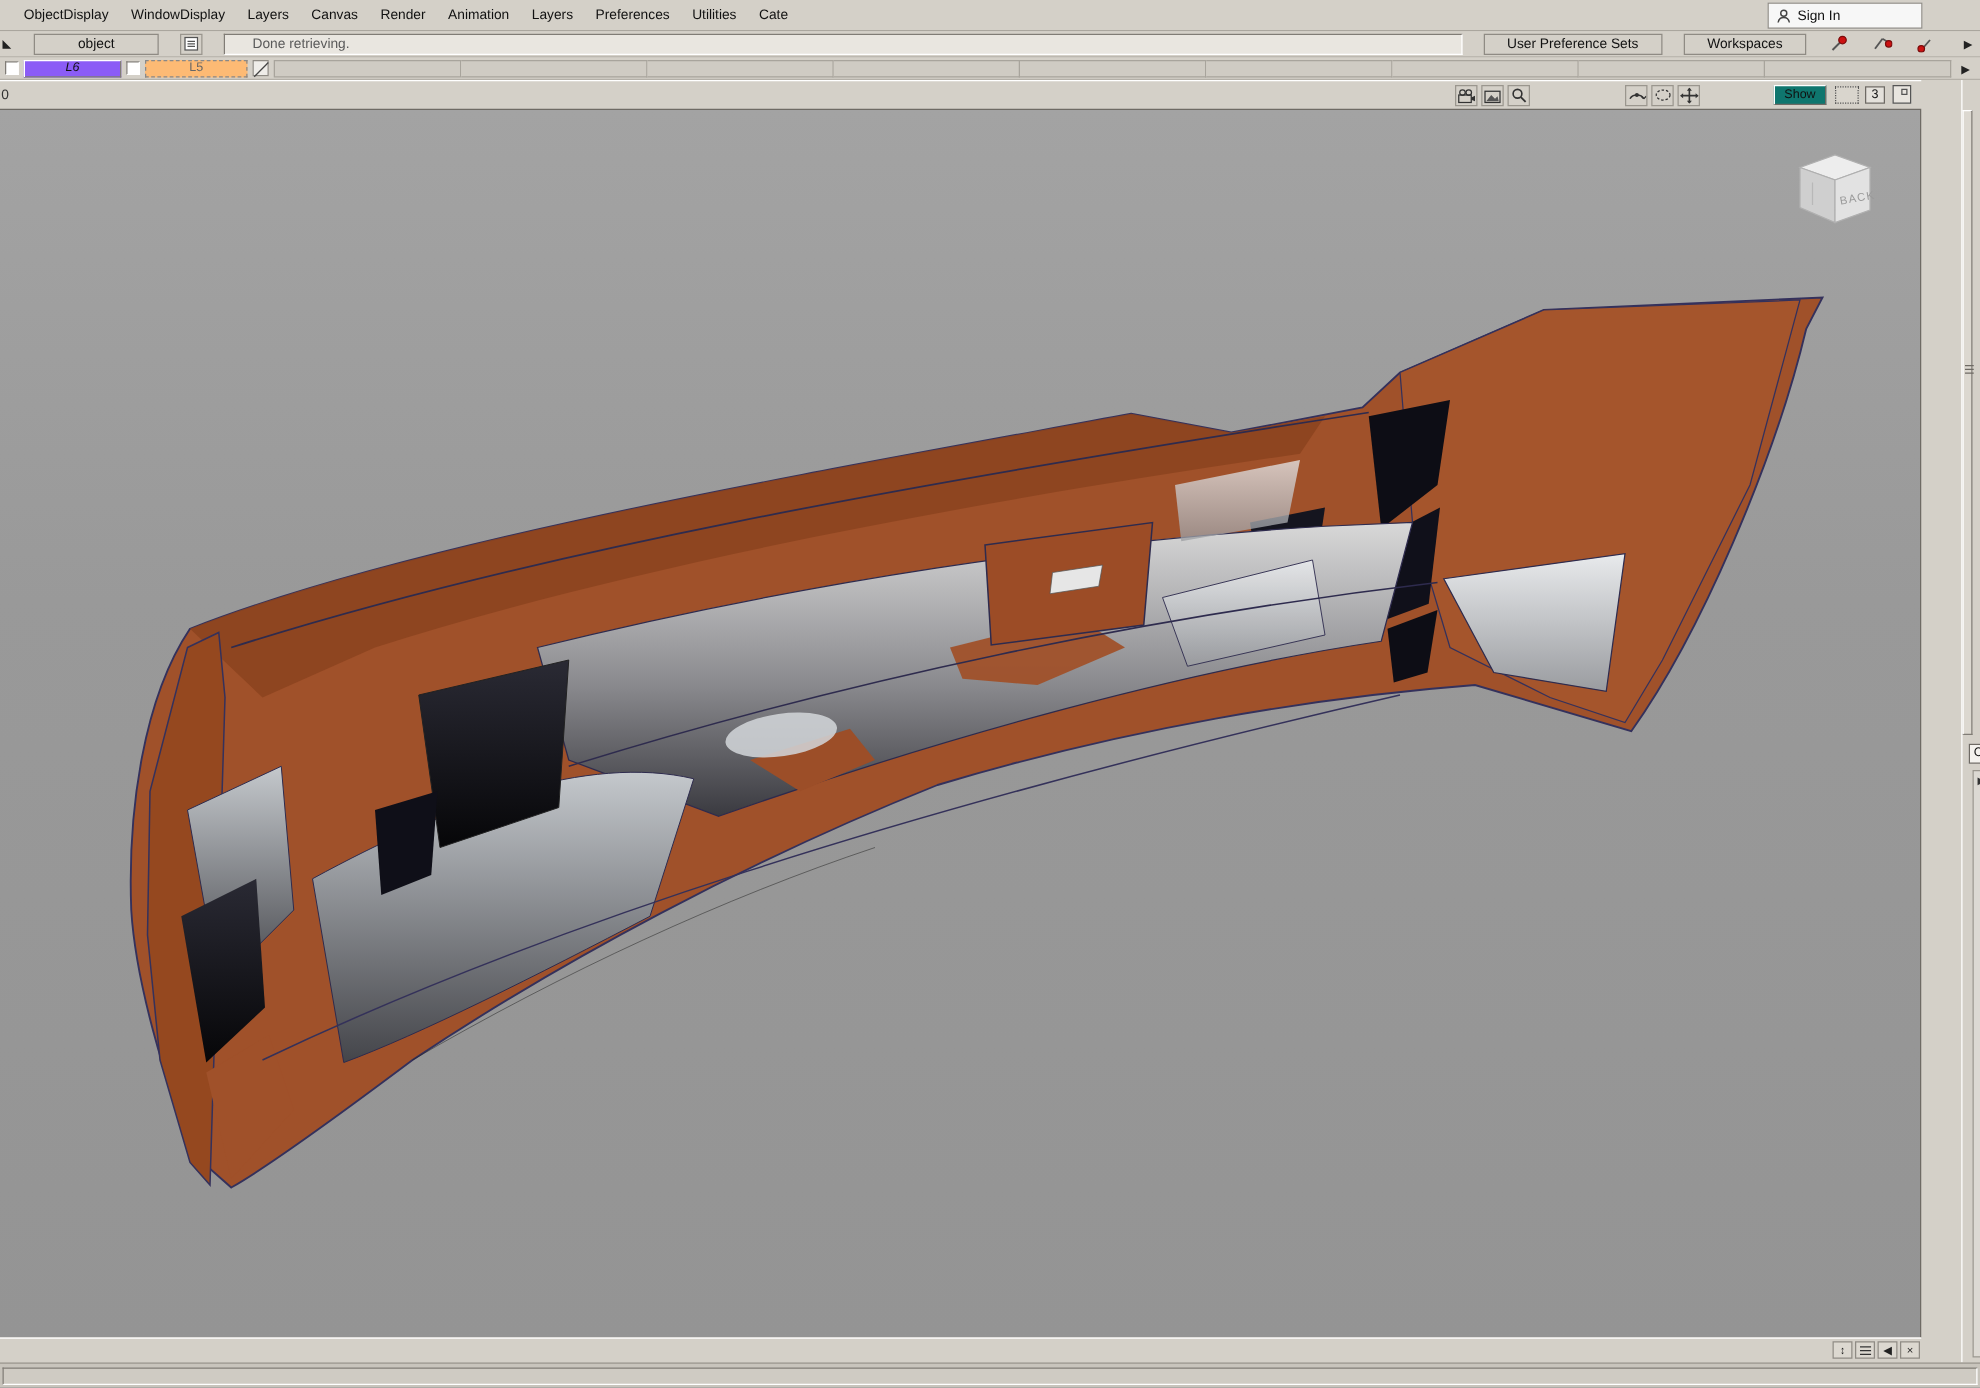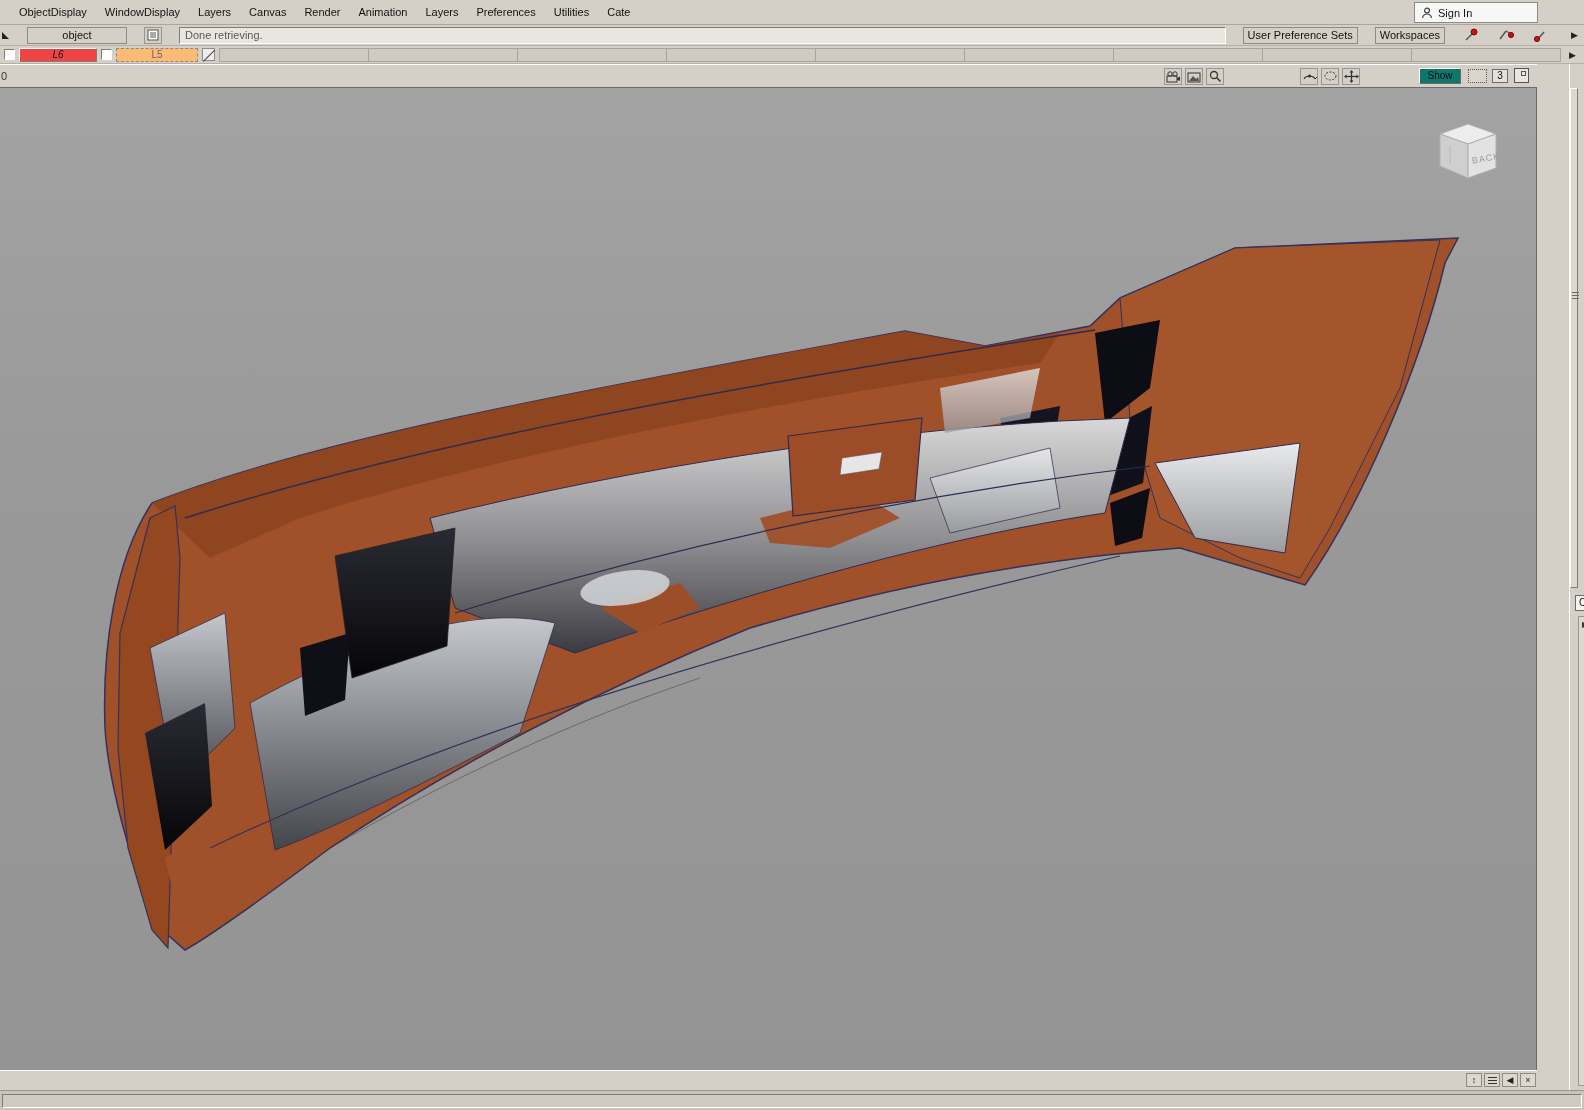--- a/index.html
+++ b/index.html
@@ -30,35 +30,35 @@
   .mode-btn {
     width:100px; height:17px; background:#d4d0c8; border:1px solid #8f8b84;
     text-align:center; line-height:15px; font-size:11px;
   }
   .icon-btn {
     height:17px; min-width:18px; display:flex; align-items:center; justify-content:center;
     background:#d4d0c8; border:1px solid #9a968e;
   }
   .status-field {
     flex:1; height:17px; background:#e9e6e0; border:1px solid; border-color:#807c76 #ffffff #ffffff #807c76;
-    color:#5a5a5a; line-height:15px; padding-left:5px; font-size:11px;
+    color:#5a5a5a; line-height:15px; padding-left:22px; font-size:11px;
   }
   .chrome-btn {
-    height:17px; background:#d4d0c8; border:1px solid #8f8b84; padding:0 4px;
+    height:17px; background:#d4d0c8; border:1px solid #8f8b84; padding:0 18px;
     line-height:15px; font-size:11px; white-space:nowrap;
   }
   .overflow-arrow { font-size:9px; color:#222; padding:0 4px; }
   .shelf-row {
     position:absolute; left:0; top:46px; width:1584px; height:18px;
     background:#d4d0c8; display:flex; align-items:center; gap:4px; padding:0 4px;
     border-bottom:1px solid #b4b0a8;
   }
   .checkbox { width:11px; height:11px; background:#fff; border:1px solid; border-color:#807c76 #fff #fff #807c76; }
   .layer-tab {
-    width:78px; height:14px; background:#ef4444; border:1px solid; border-color:#ffffff #807c76 #807c76 #ffffff;
+    width:78px; height:14px; background:#8b5cf6; border:1px solid; border-color:#ffffff #807c76 #807c76 #ffffff;
     text-align:center; line-height:12px; font-size:10px;font-style:italic;
   }
   .ghost-tab {
     width:82px; height:14px; border:1px dashed #888; color:#666;
     text-align:center; line-height:12px; font-size:10px; background:#fdba74;
   }
   .diag-ic { width:13px; height:13px; background:#efede9; border:1px solid #8f8b84; position:relative; }
   .diag-ic::after { content:""; position:absolute; left:0; top:0; width:16px; height:1px; background:#444;
     transform:rotate(-45deg); transform-origin:0 0; top:12px; }
   .shelf-slots { display:flex; flex:1; height:14px; }

